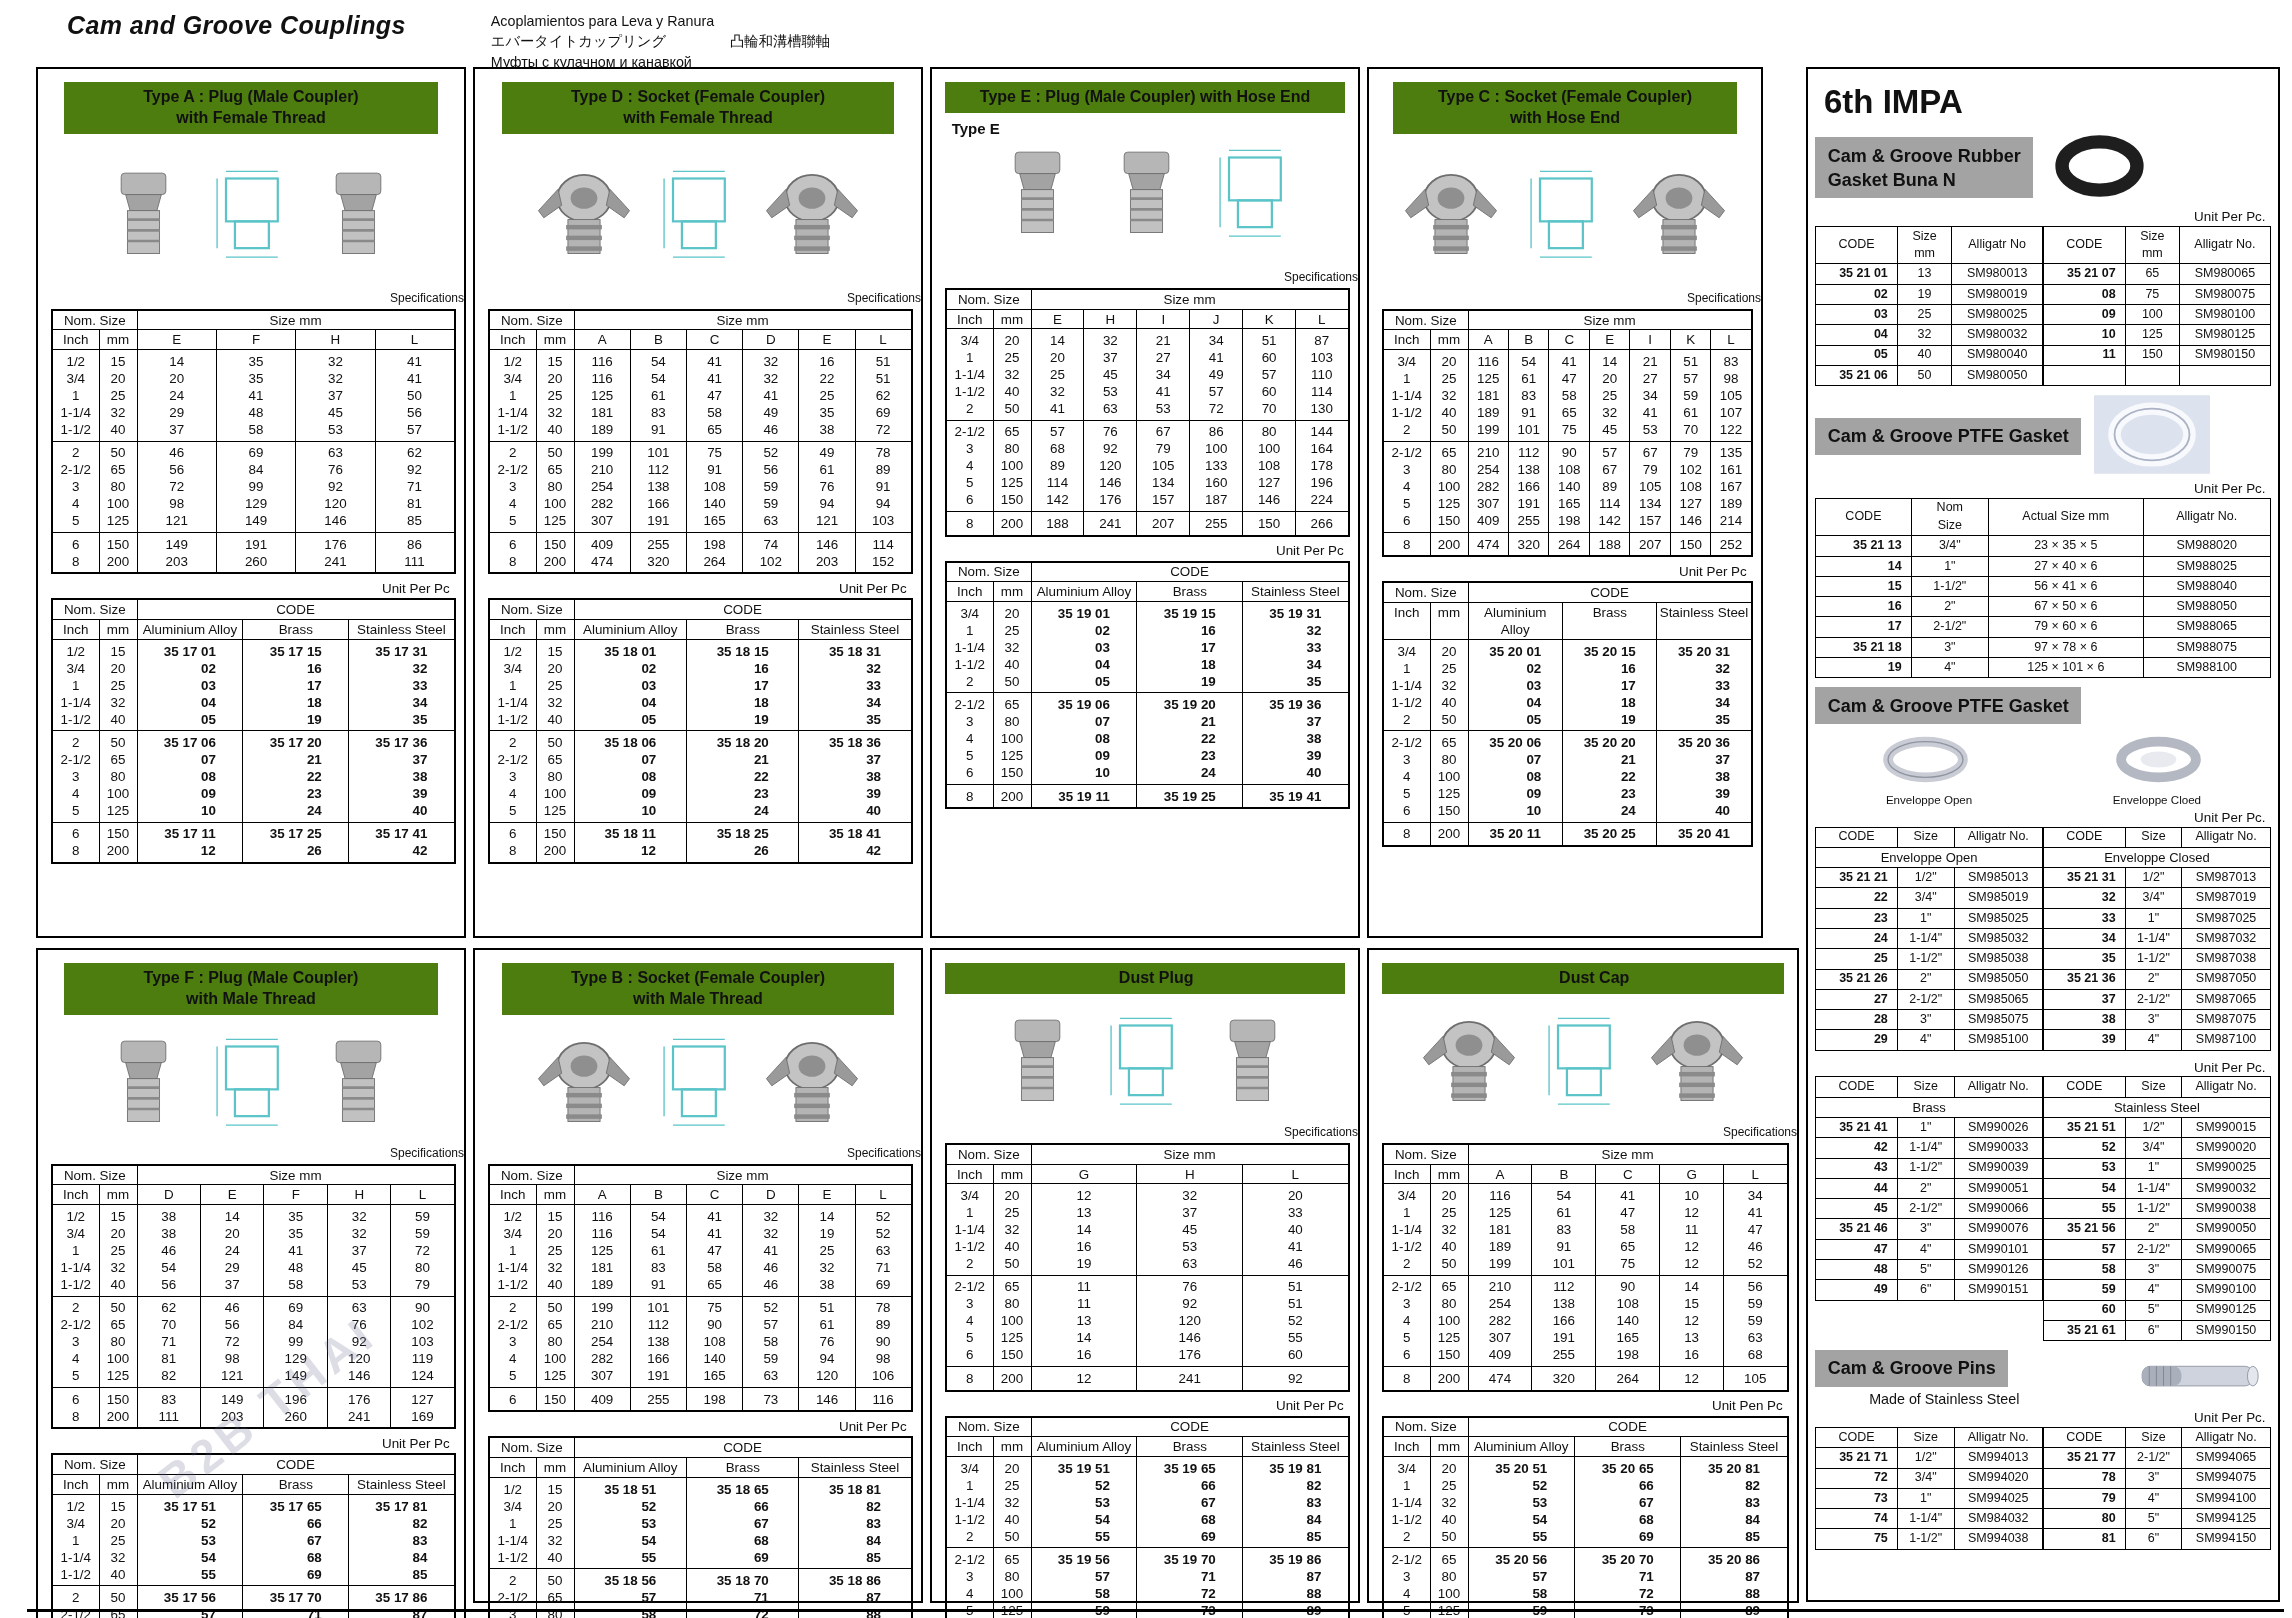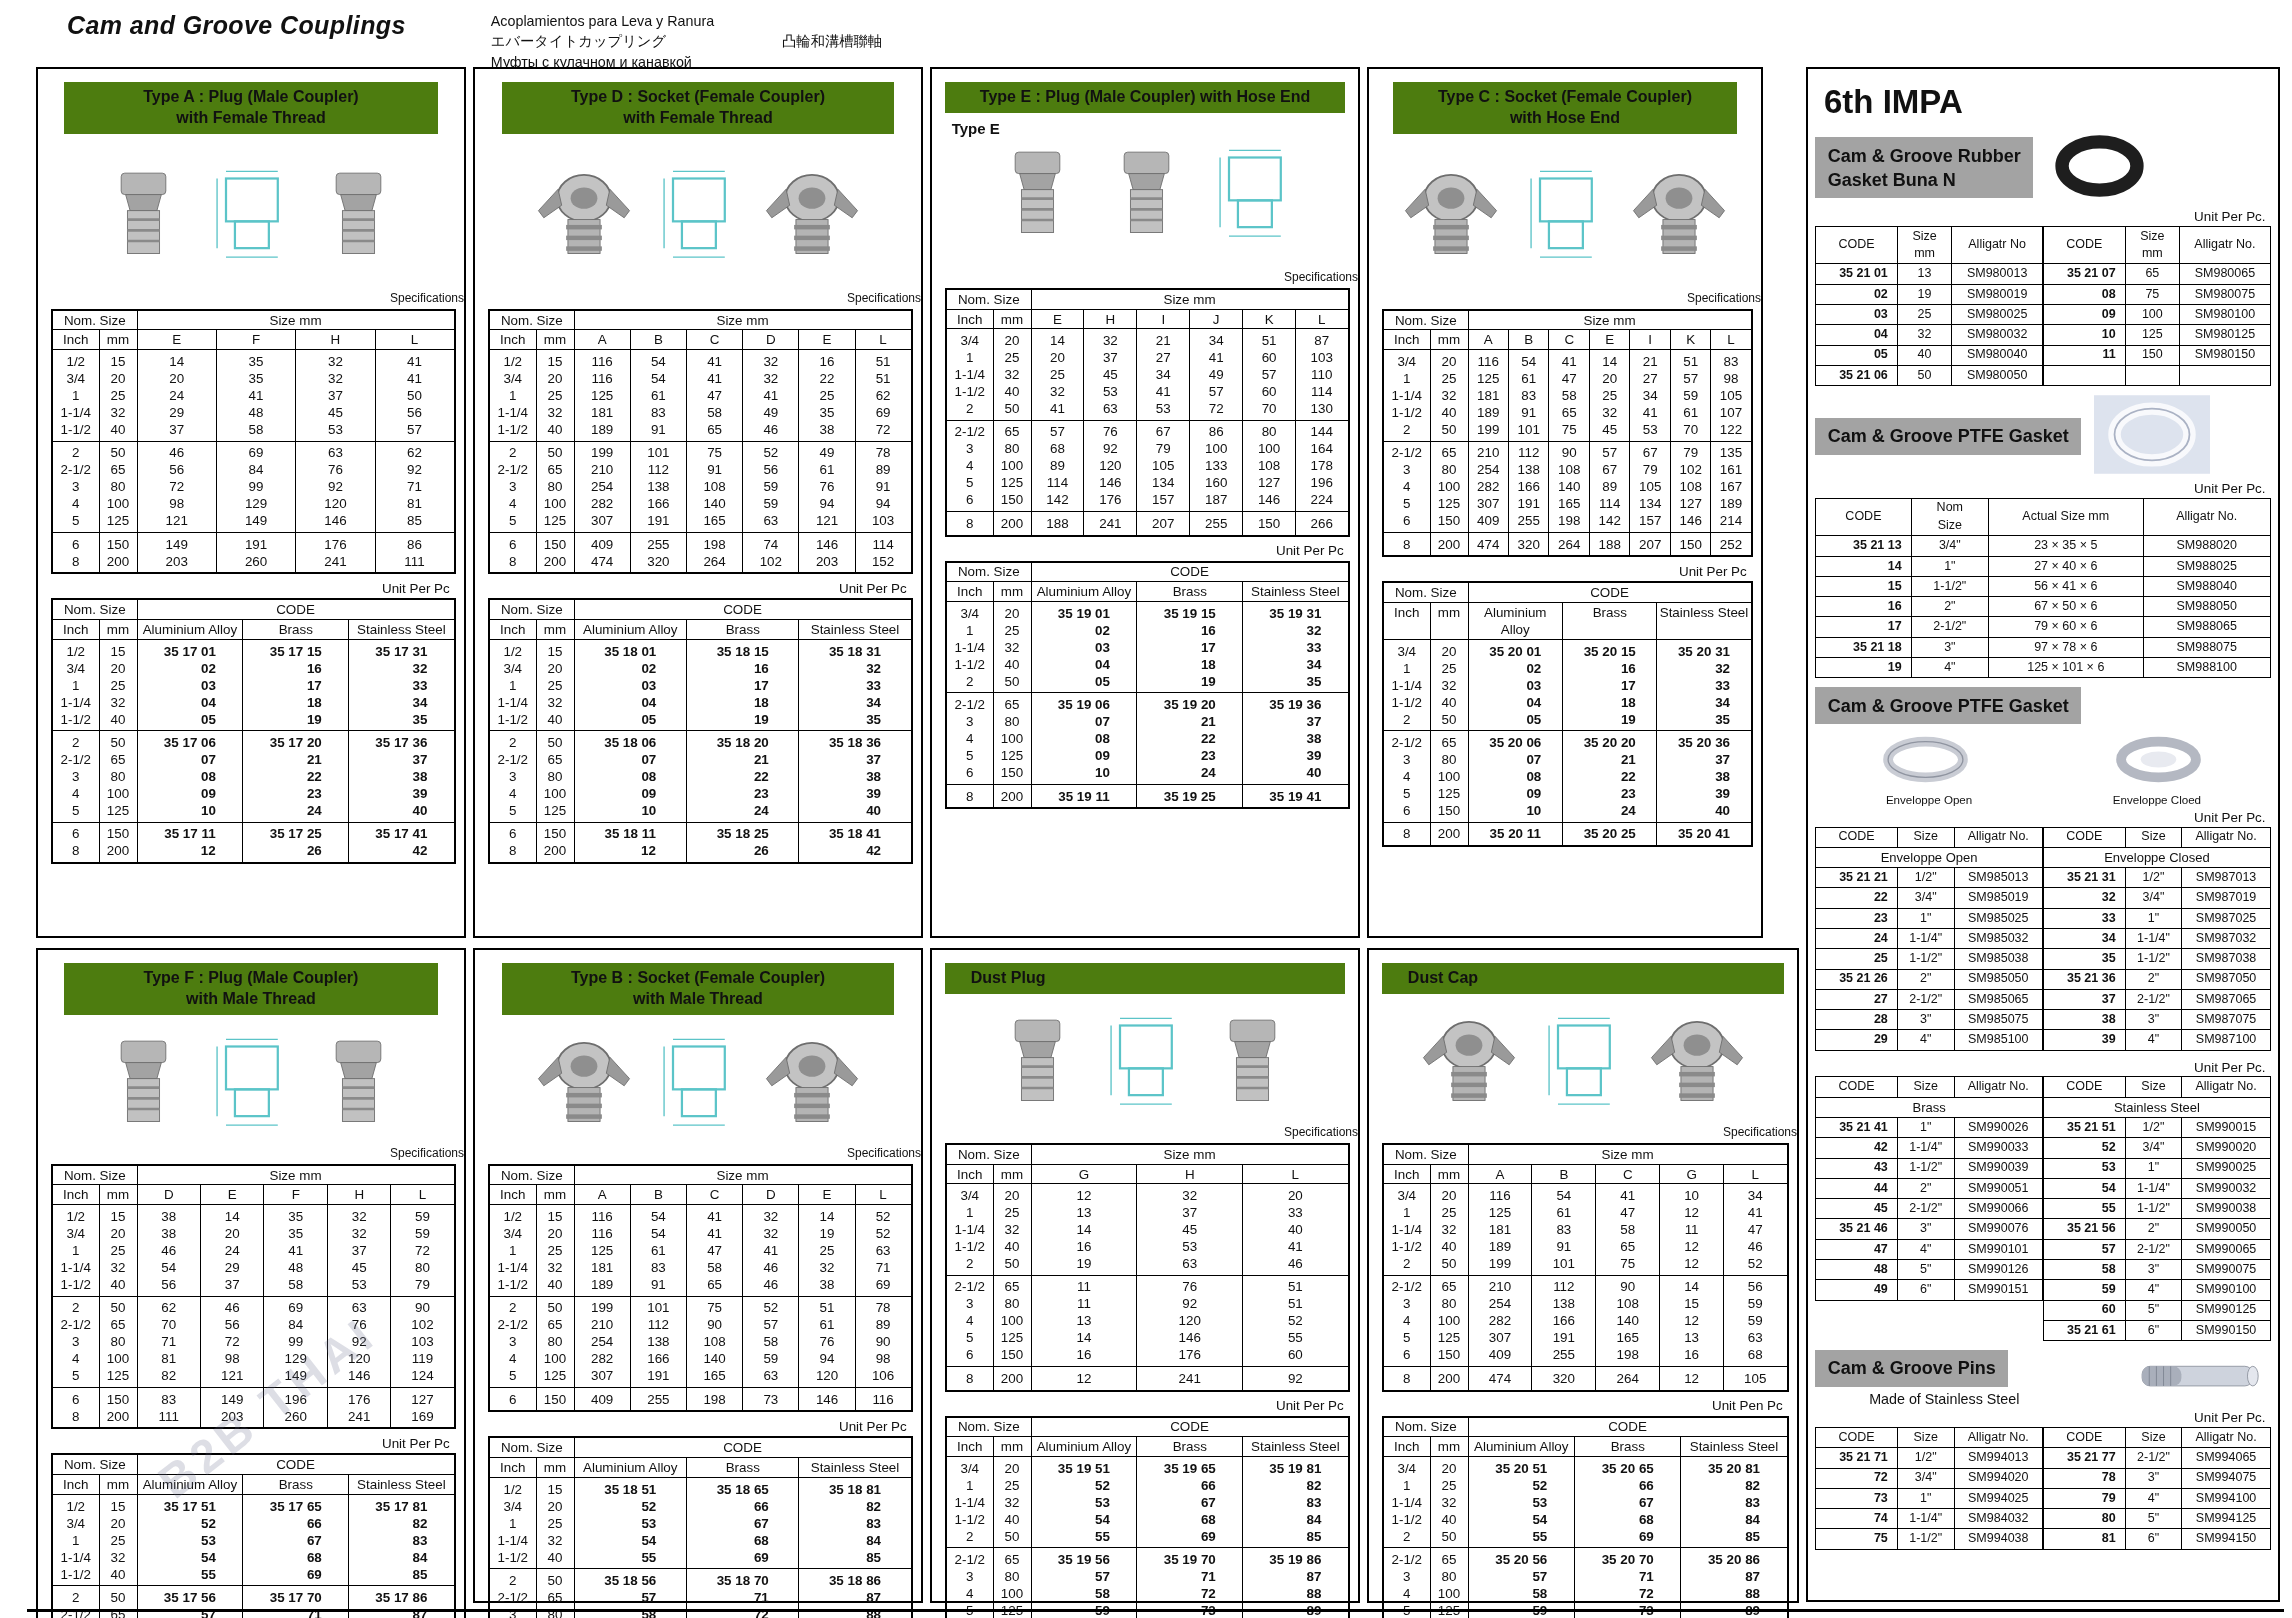--- a/index.html
+++ b/index.html
@@ -1,26 +1,26 @@
 <!DOCTYPE html>
 <html style="font-size:14.3px"><head>
 <meta charset="utf-8">
 <style>
   html,body{margin:0;padding:0}
   body{width:2293px;height:1618px;position:relative;background:#fff;color:#111;
        font-family:"Liberation Sans",sans-serif;overflow:hidden}
   .hdr{position:absolute;left:67px;top:10.7px;display:flex;gap:85px;align-items:flex-start}
   .hdr h1{font-size:25px;font-style:italic;font-weight:bold;margin:0;letter-spacing:0.4px}
   .subs{font-size:14.3px;line-height:1.45}
-  .subs .row2{display:flex;gap:116px}
+  .subs .row2{display:flex;gap:64px}
   .panel{position:absolute;border:2.7px solid #000;box-sizing:border-box;background:#fff}
   .ptitle{background:#4d7c0f;width:88%;margin:12.5px auto 0;text-align:center;font-weight:bold;
           font-size:16px;line-height:1.3;padding:5.4px 3.6px;box-sizing:border-box}
   .ptitle.single{width:94%}
-  .ptitle.leftalign{width:94%;text-align:left;padding-left:26px}
+  .ptitle.leftalign{width:94%;text-align:center;padding-left:26px}
   .photos{display:flex;justify-content:center;align-items:center;gap:16px;margin:7.2px 0 0;position:relative}
   .row1 .photos{min-height:150px}
   .row2 .photos{min-height:124px}
   .inner-label{position:absolute;left:19.7px;top:0;font-size:15px;font-weight:bold;
                font-family:"Liberation Sans",sans-serif}
   .speclbl{text-align:right;font-size:12px;margin:0 0 3.6px}
   .tbl{border-collapse:collapse;border:2.2px solid #000;margin:0 13px;width:calc(100% - 21.5px);
        table-layout:fixed}
   .tbl th,.tbl td{border-left:1.1px solid #000;border-right:1.1px solid #000;padding:0.9px 1.8px;
        text-align:center;vertical-align:top;font-size:13.4px;line-height:17px;font-weight:normal}

